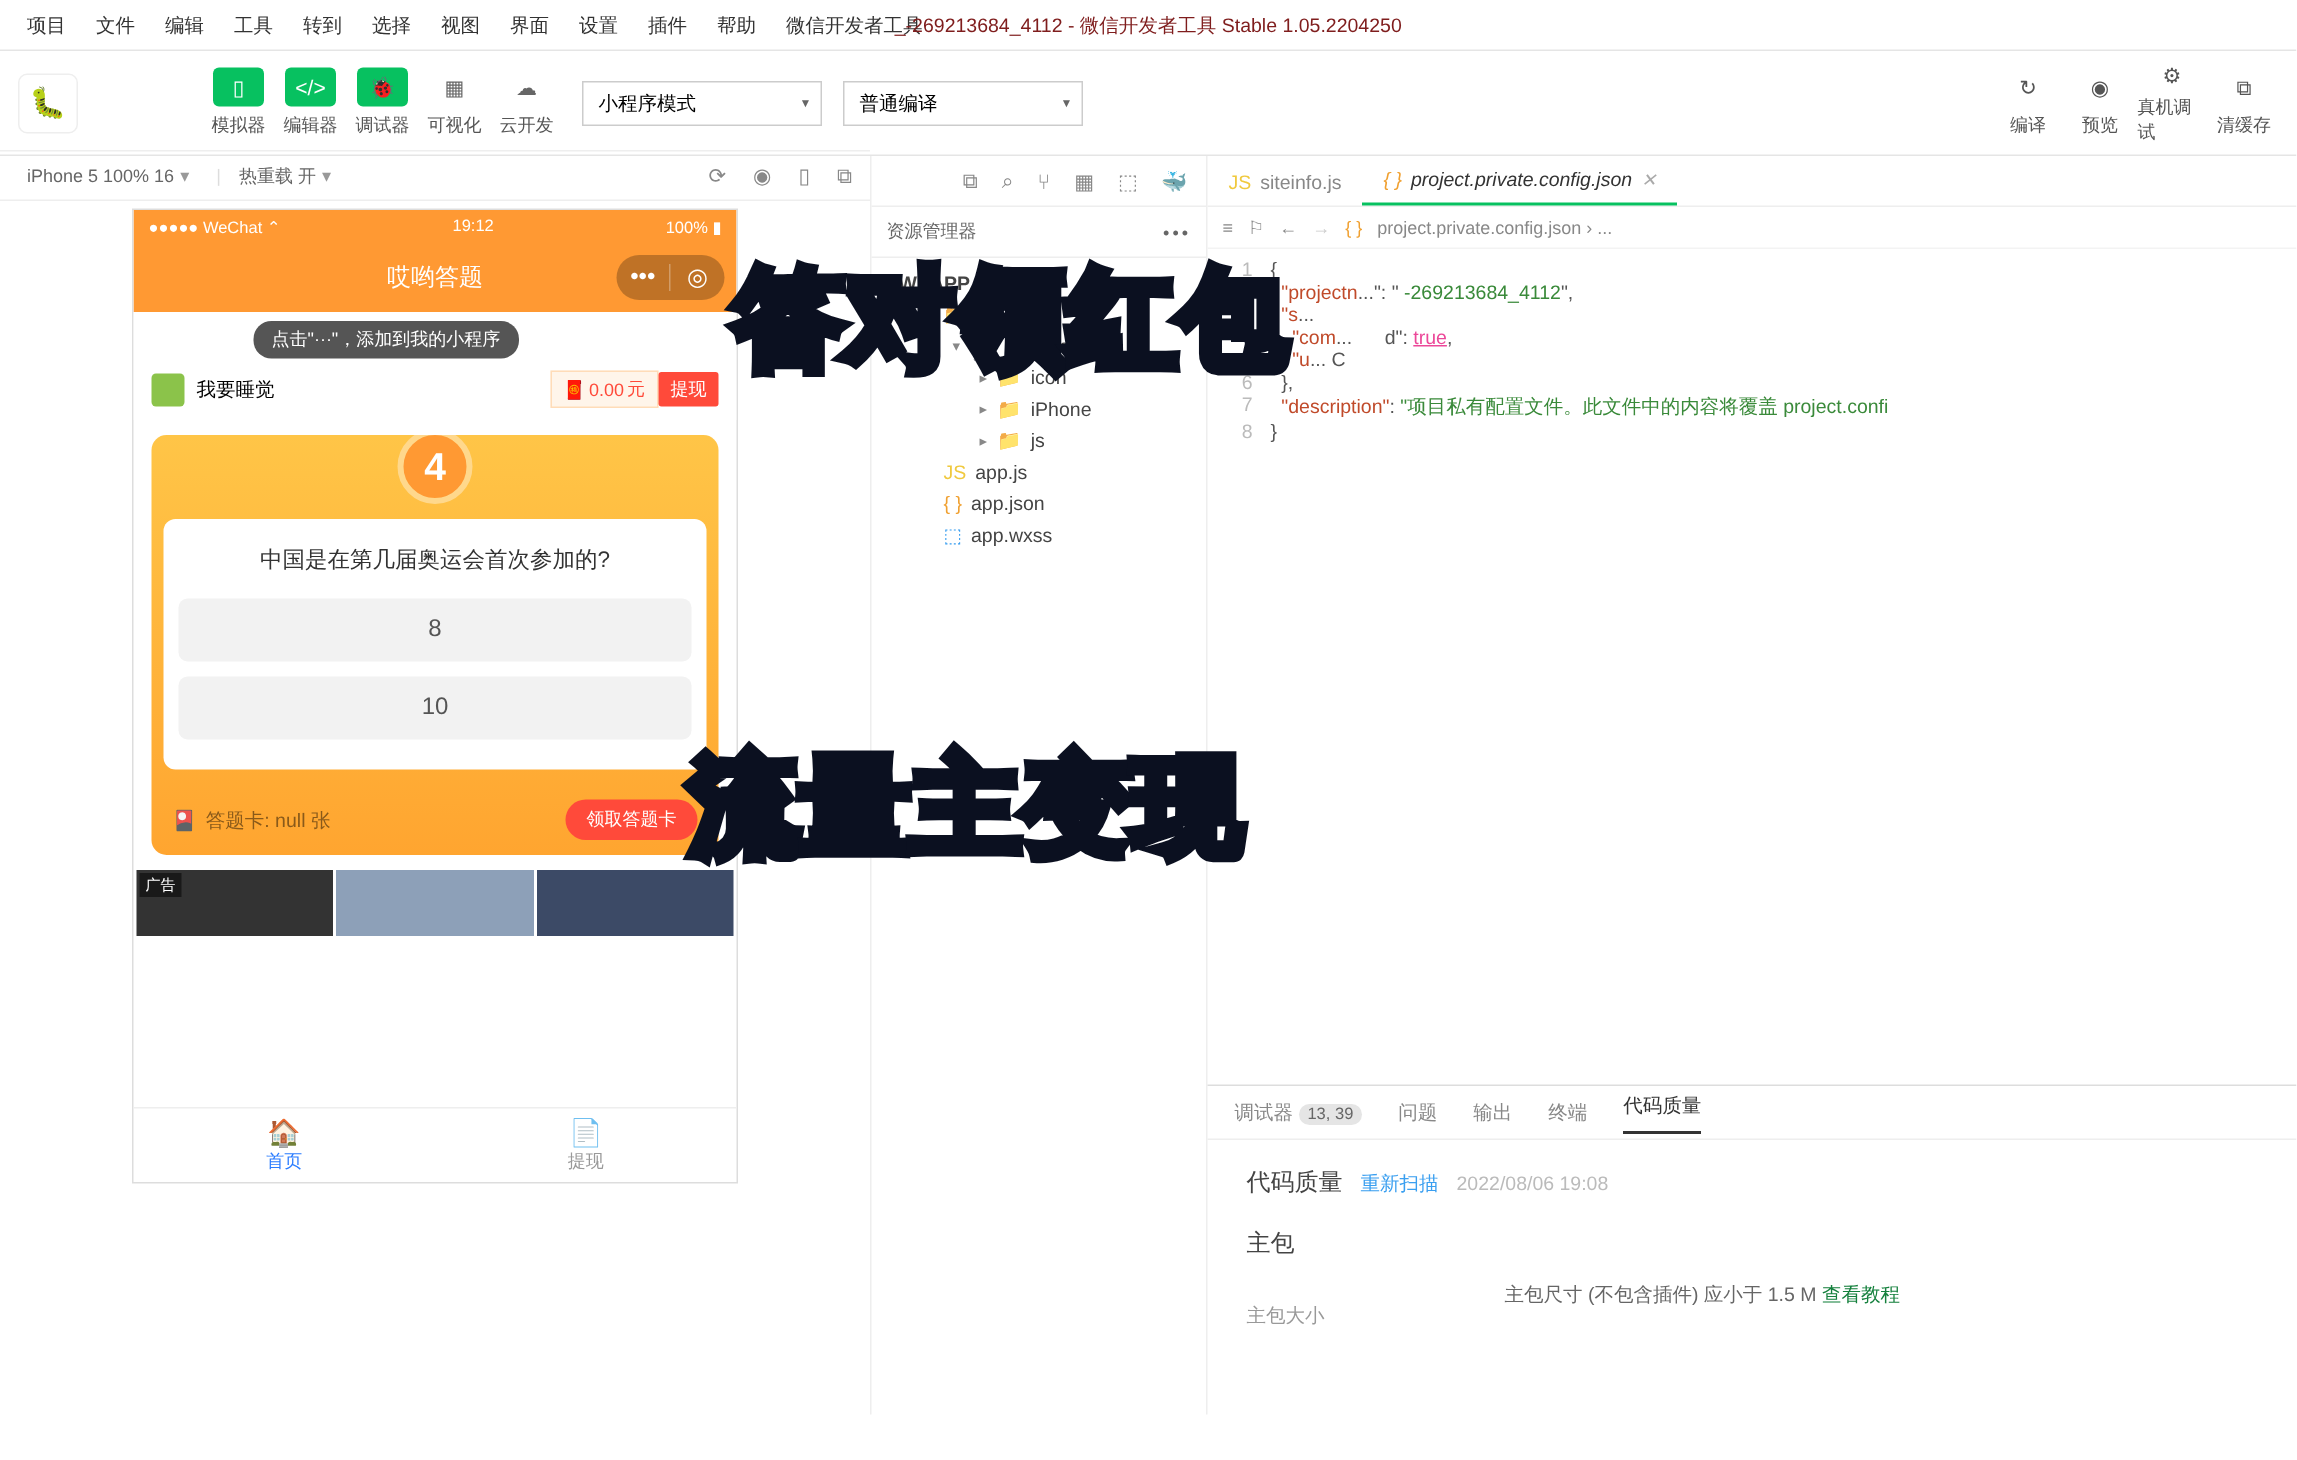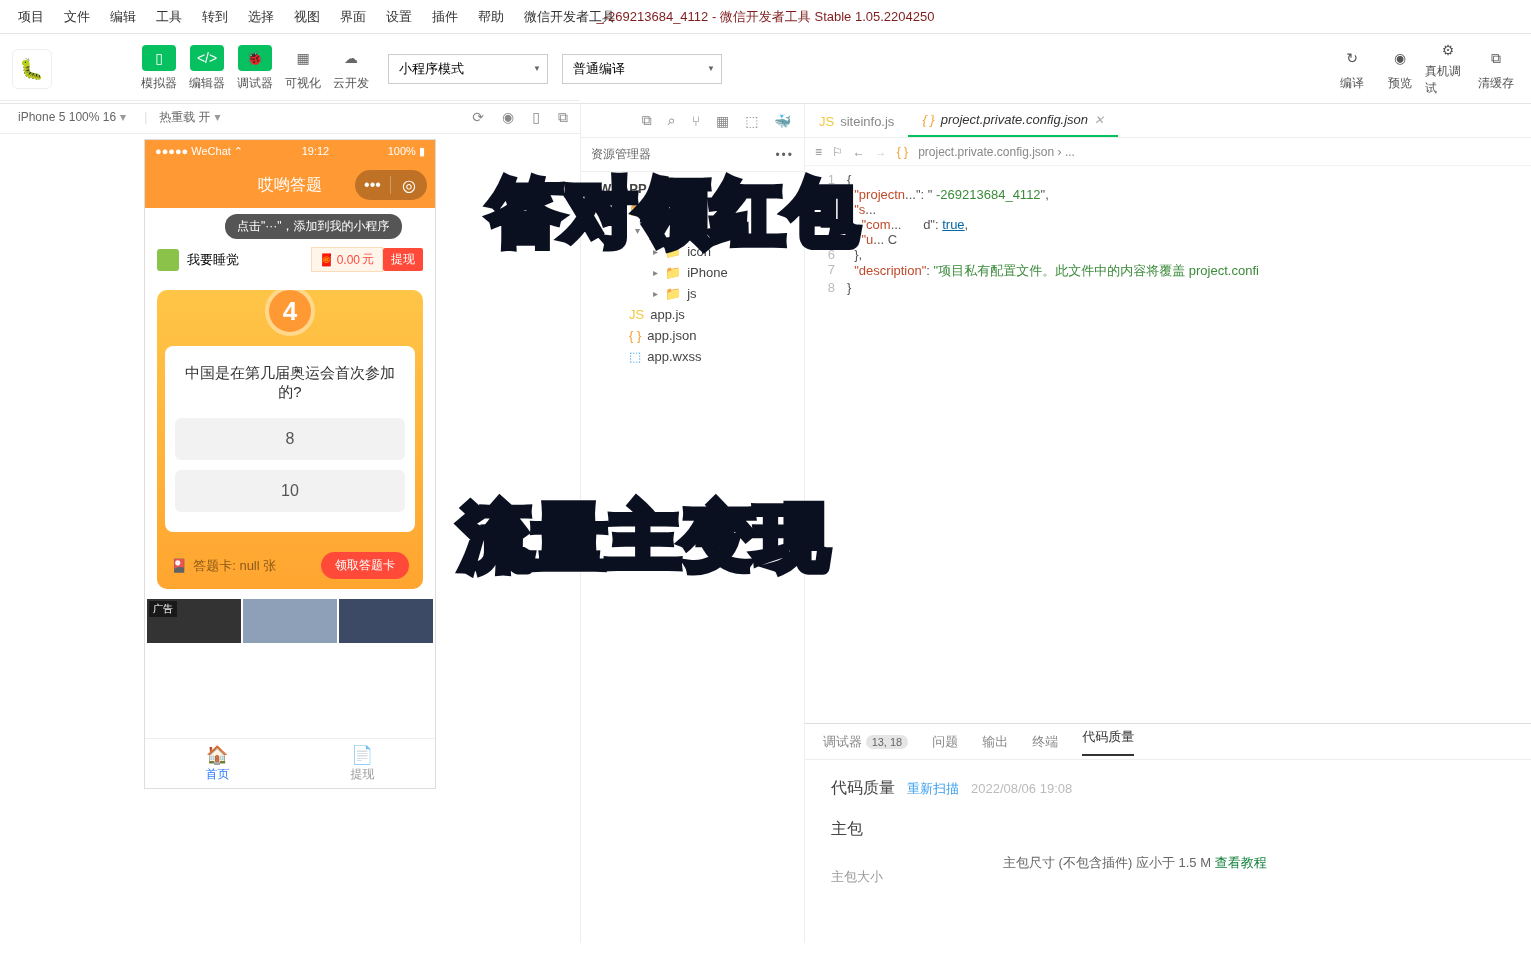--- a/index.html
+++ b/index.html
@@ -30,21 +30,21 @@
 .devicebar .micons { margin-left: auto; display: flex; gap: 18px; color: #888; font-size: 14px; }
 .devicebar .micons span { cursor: pointer; }
 
 
 .main { display: flex; height: calc(100% - 134px); }
 .simulator-col { width: 580px; display: flex; justify-content: center; padding-top: 35px; background: #fff; }
 .explorer-col { width: 225px; border-left: 1px solid #eee; border-right: 1px solid #eee; font-size: 13px; color: #444; }
 .editor-col { flex: 1; display: flex; flex-direction: column; }
 
 
-.phone { width: 292px; height: 650px; background: #fff; border: 1px solid #ddd; display: flex; flex-direction: column; overflow: hidden; }
+.phone { width: 404px; height: 650px; background: #fff; border: 1px solid #ddd; display: flex; flex-direction: column; overflow: hidden; }
 .statusbar { height: 22px; background: #ff9933; color: #fff; display: flex; align-items: center; padding: 0 10px; font-size: 11px; }
 .statusbar .t { margin: 0 auto; }
 .navbar { height: 46px; background: #ff9933; color: #fff; display: flex; align-items: center; justify-content: center; position: relative; font-size: 16px; }
 .capsule { position: absolute; right: 8px; display: flex; background: rgba(0,0,0,0.25); border-radius: 16px; height: 30px; align-items: center; }
 .capsule .cp { width: 36px; text-align: center; color: #fff; }
 .capsule .cp:first-child { border-right: 1px solid rgba(255,255,255,0.3); }
 .hint { background: #555; color: #fff; font-size: 12px; padding: 4px 12px; border-radius: 12px; margin: 6px auto 0; display: inline-block; position: relative; left: 80px; }
 .userbar { display: flex; align-items: center; padding: 8px 12px; font-size: 13px; }
 .userbar .av { width: 22px; height: 22px; background: #8bc34a; border-radius: 3px; margin-right: 8px; }
 .cashbox { margin-left: auto; display: flex; align-items: center; }
@@ -84,21 +84,21 @@
 
 .editor-tabs { height: 34px; display: flex; align-items: flex-end; border-bottom: 1px solid #eee; font-size: 13px; }
 .editor-tab { padding: 8px 14px; display: flex; align-items: center; gap: 6px; color: #888; cursor: pointer; }
 .editor-tab.active { border-bottom: 2px solid #07c160; color: #333; font-style: italic; }
 .editor-tab .x { color: #aaa; font-size: 12px; }
 .crumbs { height: 28px; display: flex; align-items: center; gap: 10px; padding: 0 10px; font-size: 12px; color: #888; border-bottom: 1px solid #f3f3f3; }
 .code { flex: 1; font-family: Consolas, monospace; font-size: 13px; padding: 6px 0; position: relative; overflow: hidden; }
 .codeline { display: flex; }
 .ln { width: 42px; text-align: right; padding-right: 12px; color: #bbb; }
 .codeline .c { white-space: pre; }
-.c .key { color: #c04a2a; } .c .str { color: #3a8a3a; } .c .bool { color: #0369a1; text-decoration: underline; } .c .pun { color: #555; }
+.c .key { color: #c04a2a; } .c .str { color: #3a8a3a; } .c .bool { color: #ec4899; text-decoration: underline; } .c .pun { color: #555; }
 
 
 .debug-panel { border-top: 1px solid #ddd; height: 220px; display: flex; flex-direction: column; }
 .debug-tabs { height: 36px; display: flex; align-items: center; gap: 24px; padding: 0 18px; font-size: 13px; color: #888; border-bottom: 1px solid #eee; }
 .debug-tabs .dt { cursor: pointer; }
 .debug-tabs .dt.active { color: #333; border-bottom: 2px solid #333; padding-bottom: 8px; }
 .debug-tabs .dtbadge { background: #e5e5e5; color: #666; border-radius: 8px; padding: 1px 6px; font-size: 11px; }
 .debug-body { padding: 18px 26px; font-size: 14px; color: #444; }
 .debug-body .title-row { display: flex; align-items: baseline; gap: 12px; margin-bottom: 20px; }
 .debug-body .rescan { color: #3a9ff0; font-size: 13px; cursor: pointer; }
@@ -365,21 +365,21 @@
           <div class="c"><span class="key">  "description"</span><span class="pun">: </span><span class="str">"项目私有配置文件。此文件中的内容将覆盖 project.confi</span></div>
         </div>
         <div class="codeline">
           <div class="ln">8</div>
           <div class="c"><span class="pun">}</span></div>
         </div>
       </div>
 
     <div class="debug-panel">
       <div class="debug-tabs">
-        <span class="dt"><span>调试器</span> <span class="dtbadge">13, 18</span></span>
+        <span class="dt"><span>调试器</span> <span class="dtbadge">13, 39</span></span>
         <span class="dt">问题</span>
         <span class="dt">输出</span>
         <span class="dt">终端</span>
         <span class="dt active">代码质量</span>
       </div>
       <div class="debug-body">
         <div class="title-row">
           <h3>代码质量</h3>
           <span class="rescan">重新扫描</span>
           <span class="ts">2022/08/06 19:08</span>

